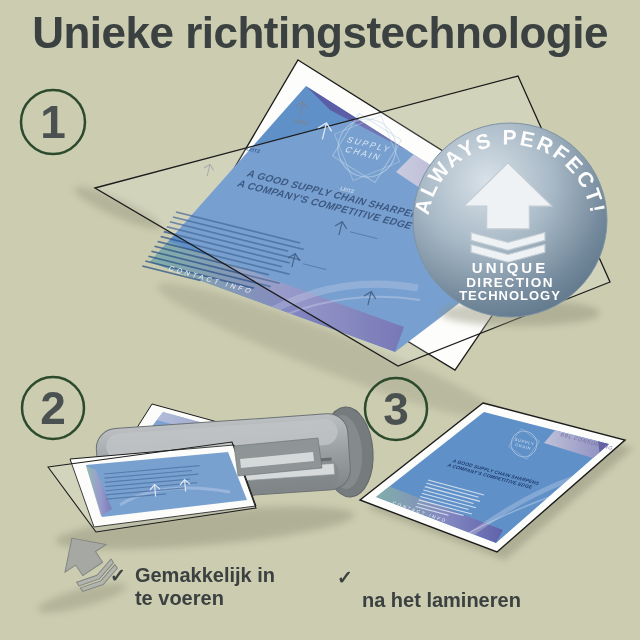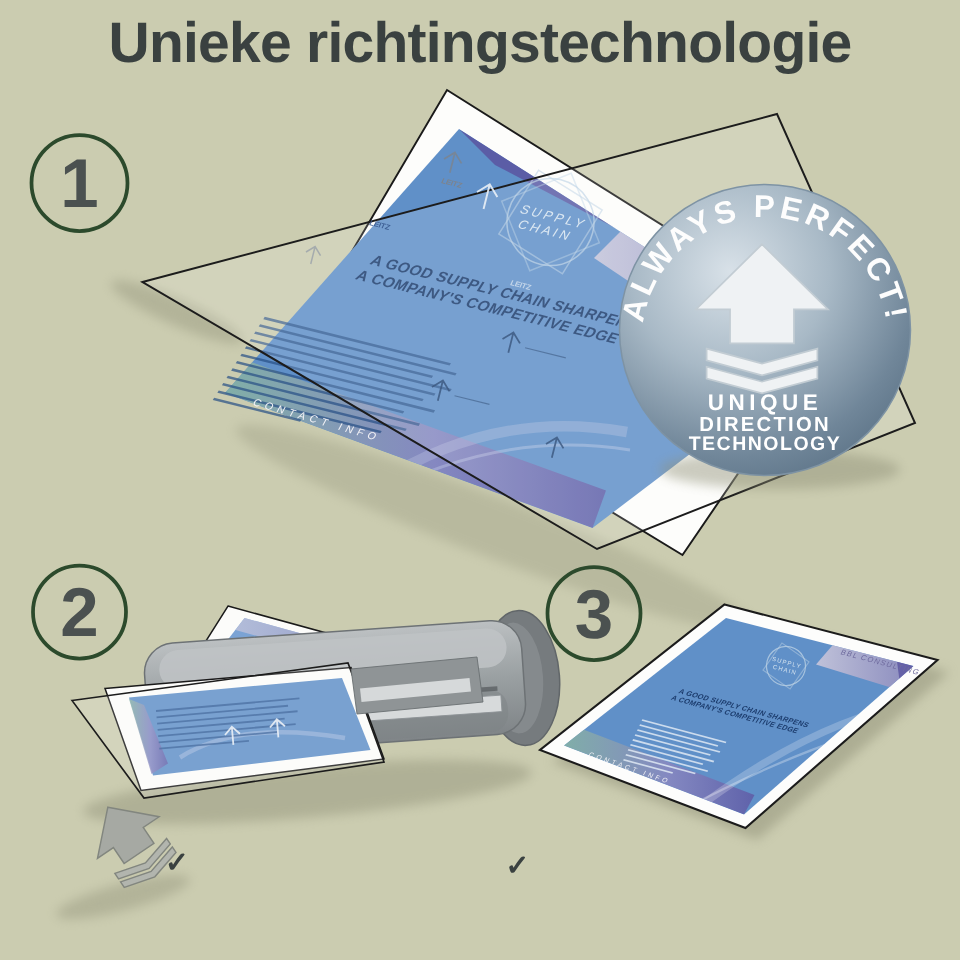--- a/index.html
+++ b/index.html
@@ -1,19 +1,19 @@
 <!DOCTYPE html>
 <html><head>
 <meta charset="utf-8">
 <style>
   html,body{margin:0;padding:0;background:#cbccb0;}
   .stage{position:relative;width:640px;height:640px;background:#cbccb0;overflow:hidden;
          font-family:"Liberation Sans",sans-serif;}
   .title{position:absolute;top:8px;left:0;right:0;margin:0;text-align:center;
-         font-size:38px;font-weight:bold;color:#3a4140;letter-spacing:-0.5px;}
+         font-size:44px;font-weight:bold;color:#3a4140;letter-spacing:-0.5px;}
   .art{position:absolute;left:0;top:0;}
   .caption{position:absolute;display:flex;gap:9px;color:#3a4140;font-weight:bold;
            font-size:20px;line-height:23px;}
   .caption .check{font-size:19px;margin-top:0;}
   .caption-1{left:110px;top:564px;}
   .caption-2{left:337px;top:566px;}
 </style>
 </head>
 <body>
 
@@ -249,21 +249,26 @@
       <text x="53" y="424" text-anchor="middle" font-size="46" font-weight="bold" fill="#4b5150">2</text>
     </g>
     <g>
       <circle cx="396" cy="409" r="31" fill="none" stroke="#2c4a2c" stroke-width="2.5"></circle>
       <text x="396" y="425" text-anchor="middle" font-size="46" font-weight="bold" fill="#4b5150">3</text>
     </g>
   </svg>
 
   <div class="caption caption-1">
     <span class="check">✓</span>
+    <span>
+      <span>Gemakkelijk in</span><br>
+      <span>te voeren</span>
+    </span>
   </div>
   <div class="caption caption-2">
     <span class="check">✓</span>
     <span>
       <br>
+      <span>na het lamineren</span>
     </span>
   </div>
 
 </div>
 
 </body></html>

